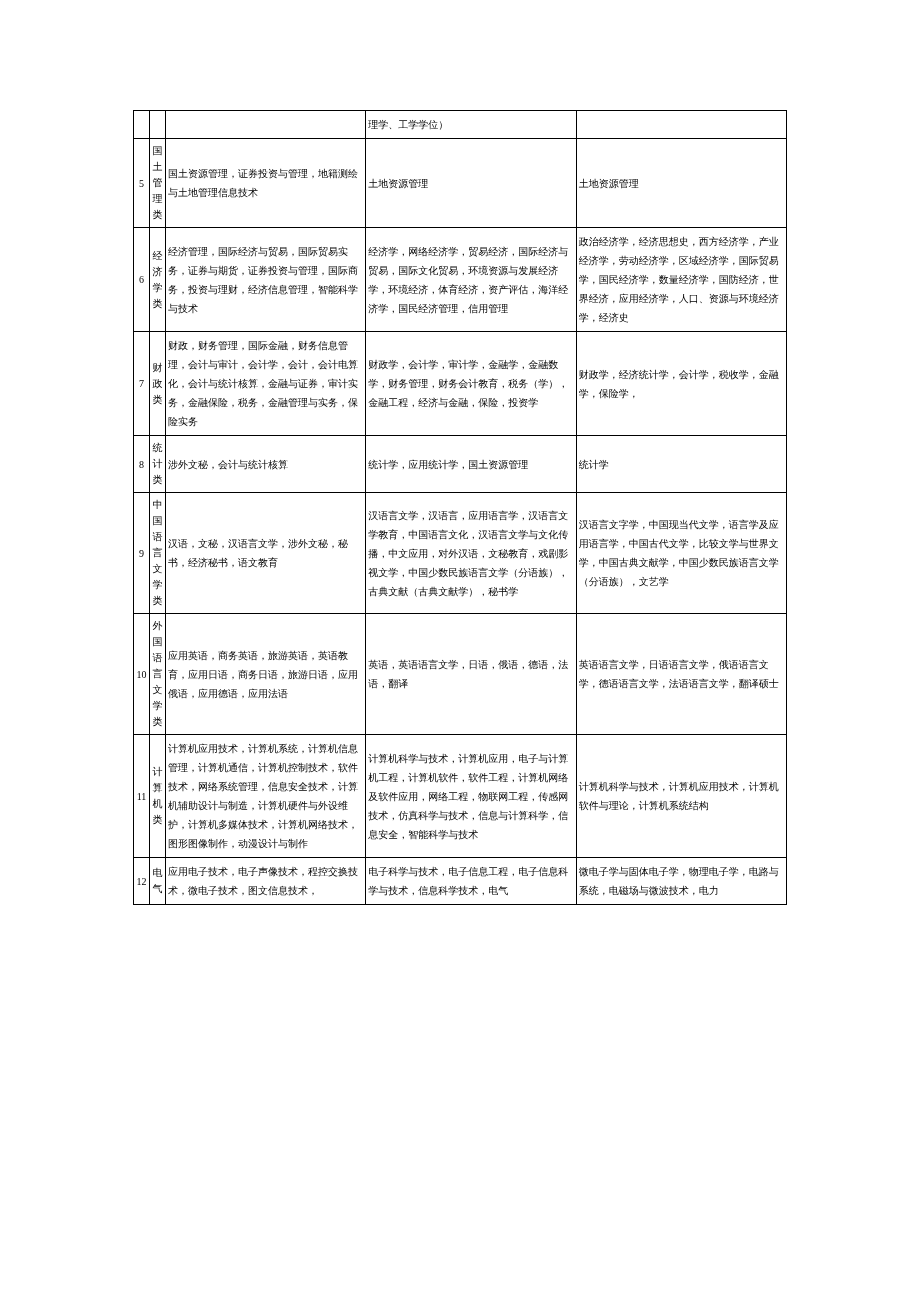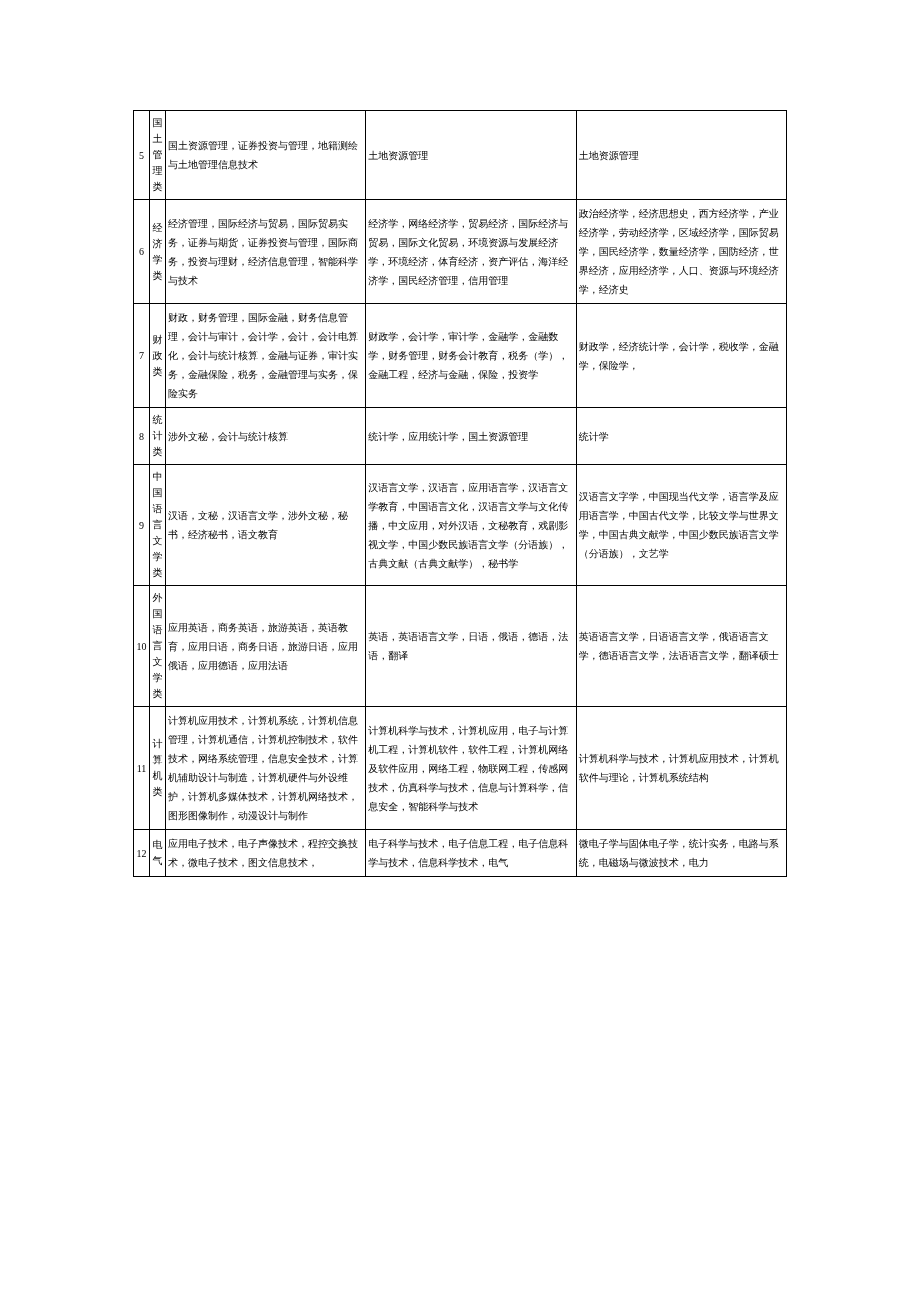--- a/index.html
+++ b/index.html
@@ -50,20 +50,27 @@
   <table>
     <colgroup>
       <col class="c0">
         <col class="c1">
         <col class="c2">
         <col class="c3">
         <col class="c4">
     </colgroup>
     <tbody id="tbody">
         <tr>
+          <td class="idx"></td>
+          <td class="cat"></td>
+          <td></td>
+          <td>理学、工学学位）</td>
+          <td></td>
+        </tr>
+        <tr>
           <td class="idx">5</td>
           <td class="cat">国<br>土<br>管<br>理<br>类</td>
           <td>国土资源管理，证券投资与管理，地籍测绘与土地管理信息技术</td>
           <td>土地资源管理</td>
           <td>土地资源管理</td>
         </tr>
         <tr>
           <td class="idx">6</td>
           <td class="cat">经<br>济<br>学<br>类</td>
           <td>经济管理，国际经济与贸易，国际贸易实务，证券与期货，证券投资与管理，国际商务，投资与理财，经济信息管理，智能科学与技术</td>
@@ -103,17 +110,17 @@
           <td class="cat">计<br>算<br>机<br>类</td>
           <td>计算机应用技术，计算机系统，计算机信息管理，计算机通信，计算机控制技术，软件技术，网络系统管理，信息安全技术，计算机辅助设计与制造，计算机硬件与外设维护，计算机多媒体技术，计算机网络技术，图形图像制作，动漫设计与制作</td>
           <td>计算机科学与技术，计算机应用，电子与计算机工程，计算机软件，软件工程，计算机网络及软件应用，网络工程，物联网工程，传感网技术，仿真科学与技术，信息与计算科学，信息安全，智能科学与技术</td>
           <td>计算机科学与技术，计算机应用技术，计算机软件与理论，计算机系统结构</td>
         </tr>
         <tr>
           <td class="idx">12</td>
           <td class="cat">电<br>气</td>
           <td>应用电子技术，电子声像技术，程控交换技术，微电子技术，图文信息技术，</td>
           <td>电子科学与技术，电子信息工程，电子信息科学与技术，信息科学技术，电气</td>
-          <td>微电子学与固体电子学，统计实务，电路与系统，电磁场与微波技术，电力</td>
+          <td>微电子学与固体电子学，物理电子学，电路与系统，电磁场与微波技术，电力</td>
         </tr>
       </tbody>
   </table>
 </div>
 
 </body></html>

